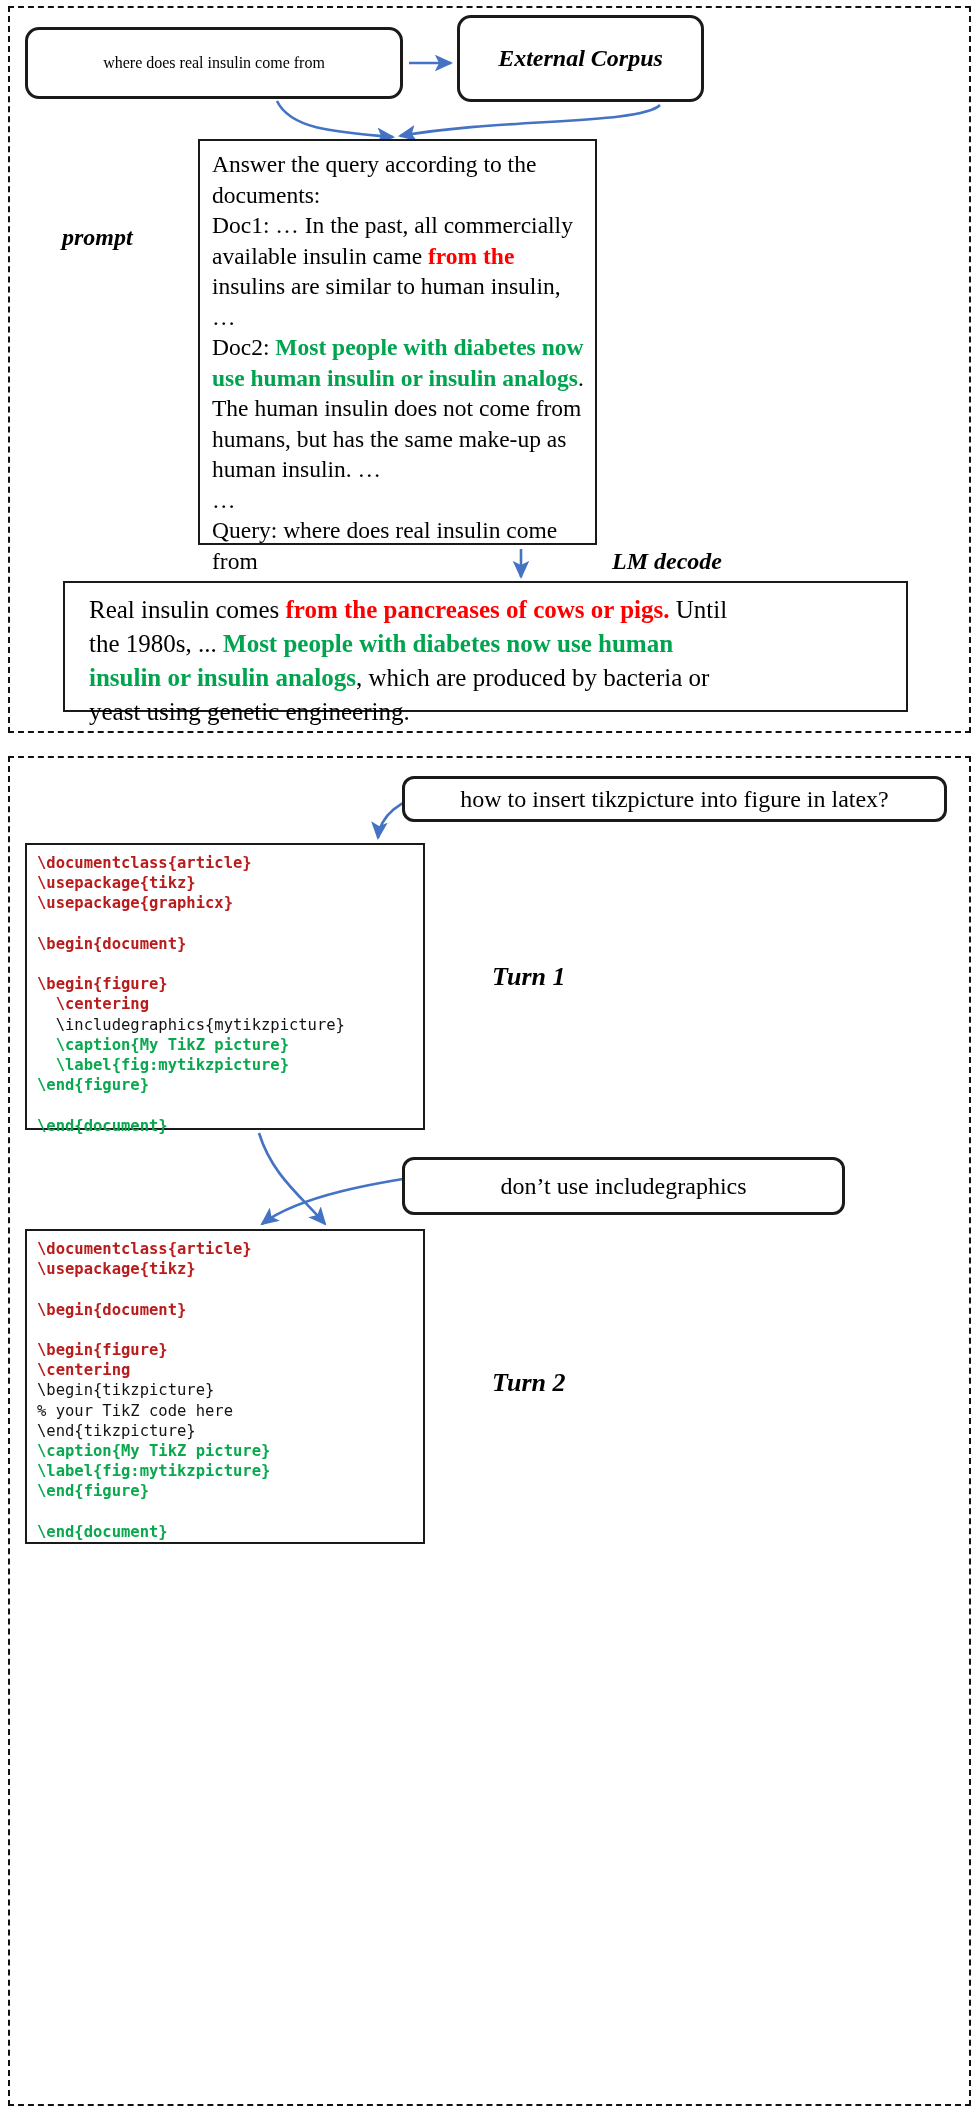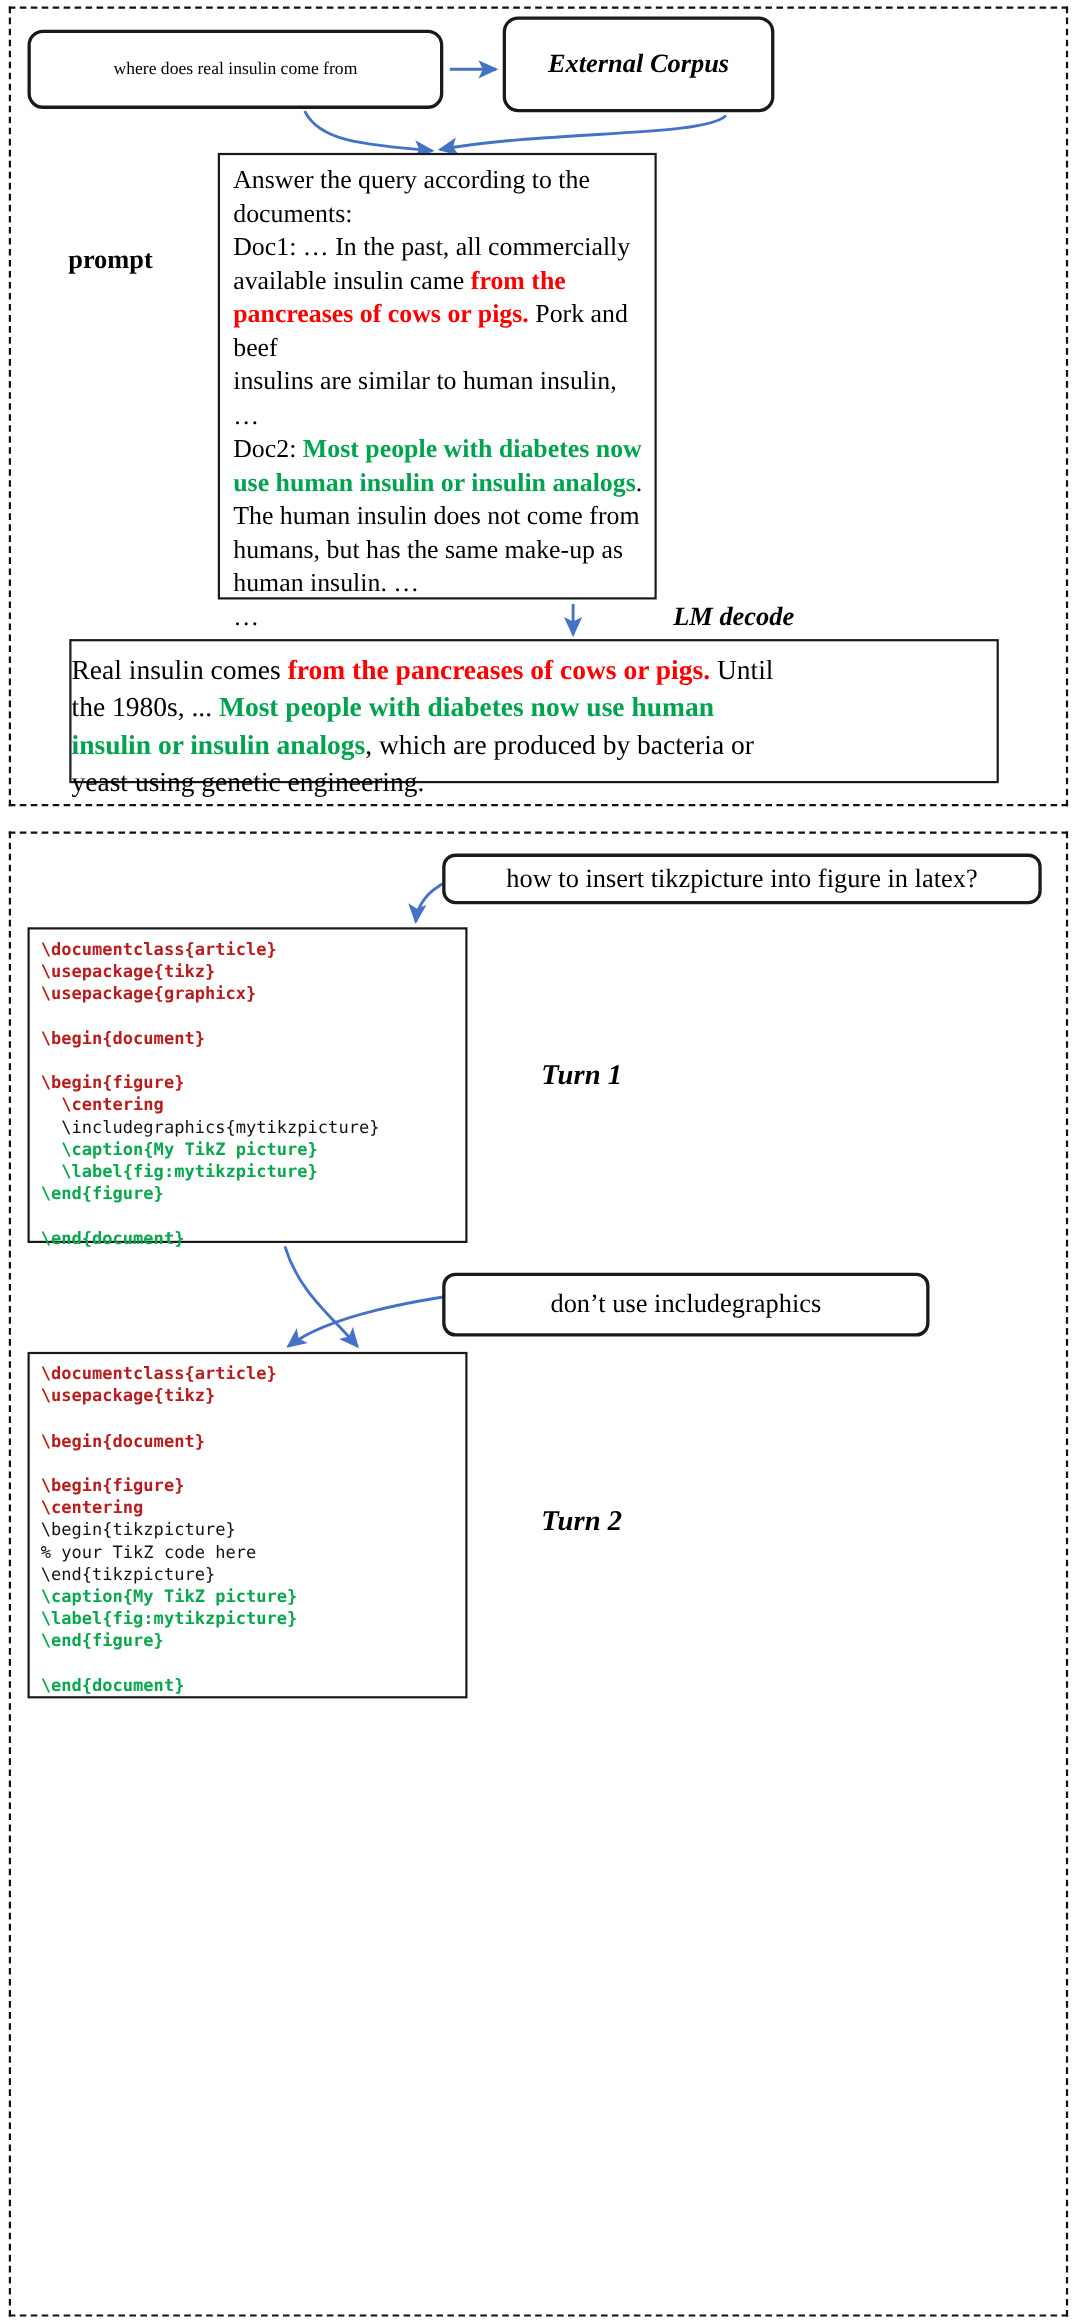--- a/index.html
+++ b/index.html
@@ -7,30 +7,30 @@
   .panel{position:absolute;border:2.5px dashed #111;box-sizing:border-box;}
   #panel-top{left:8px;top:6px;width:963px;height:727px;}
   #panel-bottom{left:8px;top:756px;width:963px;height:1350px;}
 
   .rbox{position:absolute;background:#fff;border:3px solid #1a1a1a;border-radius:14px;box-sizing:border-box;display:flex;align-items:center;justify-content:center;text-align:center;}
   .sbox{position:absolute;background:#fff;border:2px solid #1a1a1a;box-sizing:border-box;}
 
   #query-box{left:25px;top:27px;width:378px;height:72px;font-size:16px;}
   #corpus-box{left:457px;top:15px;width:247px;height:87px;font-style:italic;font-weight:bold;font-size:24px;}
 
-  #prompt-label{position:absolute;left:62px;top:224px;font-weight:bold;font-size:24px;}
+  #prompt-label{position:absolute;left:62px;top:224px;font-style:italic;font-weight:bold;font-size:24px;}
 
   #prompt-box{left:198px;top:139px;width:399px;height:406px;padding:8px 10px 0 12px;}
   #prompt-box .ln{font-size:23.5px;line-height:30.5px;white-space:pre-wrap;}
   .rd{color:#ff0000;font-weight:bold;margin-top:16px;}
   .gr{color:#00a44f;font-weight:bold;}
 
   #lm-decode{position:absolute;left:612px;top:548px;font-style:italic;font-weight:bold;font-size:24px;}
 
-  #answer-box{left:63px;top:581px;width:845px;height:131px;padding:10px 0;}
+  #answer-box{left:63px;top:581px;width:845px;height:131px;padding:10px 24px;}
   #answer-box .ln{font-size:25px;line-height:34px;}
 
   #q2-box{left:402px;top:776px;width:545px;height:46px;font-size:24px;border-radius:12px;}
   #q3-box{left:402px;top:1157px;width:443px;height:58px;font-size:24px;border-radius:12px;}
 
   #code1-box{left:25px;top:843px;width:400px;height:287px;padding:8px 0 0 10px;}
   #code2-box{left:25px;top:1229px;width:400px;height:315px;padding:8px 0 0 10px;}
   .code{font-family:"DejaVu Sans Mono","Liberation Mono",monospace;font-size:15.5px;line-height:20.2px;font-weight:bold;white-space:pre;}
   .code .plain{color:#111;font-weight:normal;}
   .code .r{color:#b91c1c;}
@@ -72,21 +72,20 @@
   <span>External Corpus</span>
 </div>
 
 <div id="prompt-label">prompt</div>
 
 <div class="sbox" id="prompt-box">
     <div class="ln"><span>Answer the query according to the</span></div>
     <div class="ln"><span>documents:</span></div>
     <div class="ln"><span>Doc1: … In the past, all commercially</span></div>
     <div class="ln"><span>available insulin came </span><span class="rd">from the</span></div>
-    <div class="ln"><span class="rd">pancreases of cows or pigs.</span><span> Pork and beef</span></div>
     <div class="ln"><span>insulins are similar to human insulin, …</span></div>
     <div class="ln"><span>Doc2: </span><span class="gr">Most people with diabetes now</span></div>
     <div class="ln"><span class="gr">use human insulin or insulin analogs</span><span>.</span></div>
     <div class="ln"><span>The human insulin does not come from</span></div>
     <div class="ln"><span>humans, but has the same make-up as</span></div>
     <div class="ln"><span>human insulin. …</span></div>
     <div class="ln"><span>…</span></div>
     <div class="ln"><span>Query: where does real insulin come from</span></div>
     <div class="ln"><span>Answer:</span></div>
   </div>

